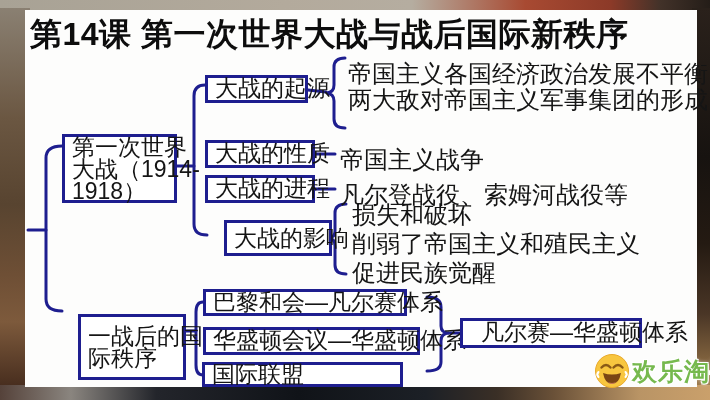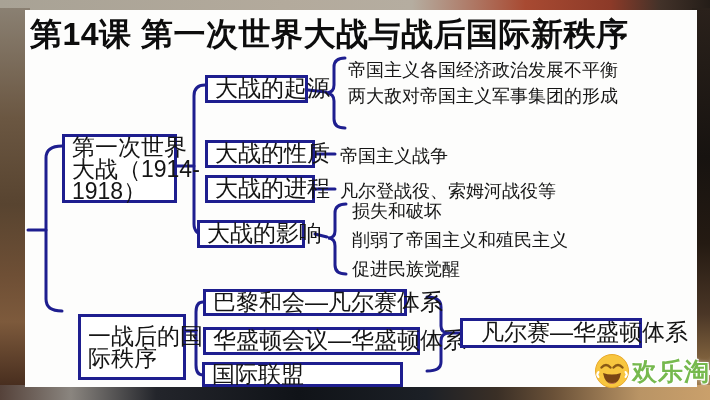--- a/index.html
+++ b/index.html
@@ -34,21 +34,21 @@
   
   .box{
     position:absolute; z-index:3; box-sizing:border-box;
     border:3px solid #1e1e8f; background:#ffffff; color:#151515;
     font-size:23px; display:flex; align-items:center;
     padding-left:7px; white-space:nowrap; line-height:1.2;
   }
   .box .multiline{line-height:22px;}
   .box .multiline span{display:block;}
   .leaf{
-    position:absolute; z-index:3; font-size:18px; color:#151515; white-space:nowrap;
+    position:absolute; z-index:3; font-size:24px; color:#151515; white-space:nowrap;
   }
   
   .watermark{position:absolute; left:594px; top:353px; z-index:5; display:flex; align-items:center;}
   .watermark .wm-text{
     font-size:25px; font-weight:bold; color:#76b94e; letter-spacing:1px;
     white-space:nowrap; margin-left:2px;
     text-shadow:-1px -1px 0 #fff,1px -1px 0 #fff,-1px 1px 0 #fff,1px 1px 0 #fff,0 0 4px rgba(255,255,255,.9);
   }
 </style>
 </head>
@@ -98,21 +98,21 @@
 
   <div class="box" style="left:205px;top:75px;width:103px;height:28px;">
     <span>大战的起源</span>
   </div>
   <div class="box" style="left:205px;top:140px;width:110px;height:28px;">
     <span>大战的性质</span>
   </div>
   <div class="box" style="left:205px;top:175px;width:110px;height:28px;">
     <span>大战的进程</span>
   </div>
-  <div class="box" style="left:197px;top:220px;width:108px;height:28px;">
+  <div class="box" style="left:224px;top:220px;width:108px;height:36px;align-items:flex-end;">
     <span>大战的影响</span>
   </div>
 
   <div class="leaf" style="left:348px;top:58px;">帝国主义各国经济政治发展不平衡</div>
   <div class="leaf" style="left:348px;top:84px;">两大敌对帝国主义军事集团的形成</div>
 
   <div class="leaf" style="left:340px;top:144px;">帝国主义战争</div>
   <div class="leaf" style="left:340px;top:179px;">凡尔登战役、索姆河战役等</div>
 
   <div class="leaf" style="left:352px;top:199px;">损失和破坏</div>

